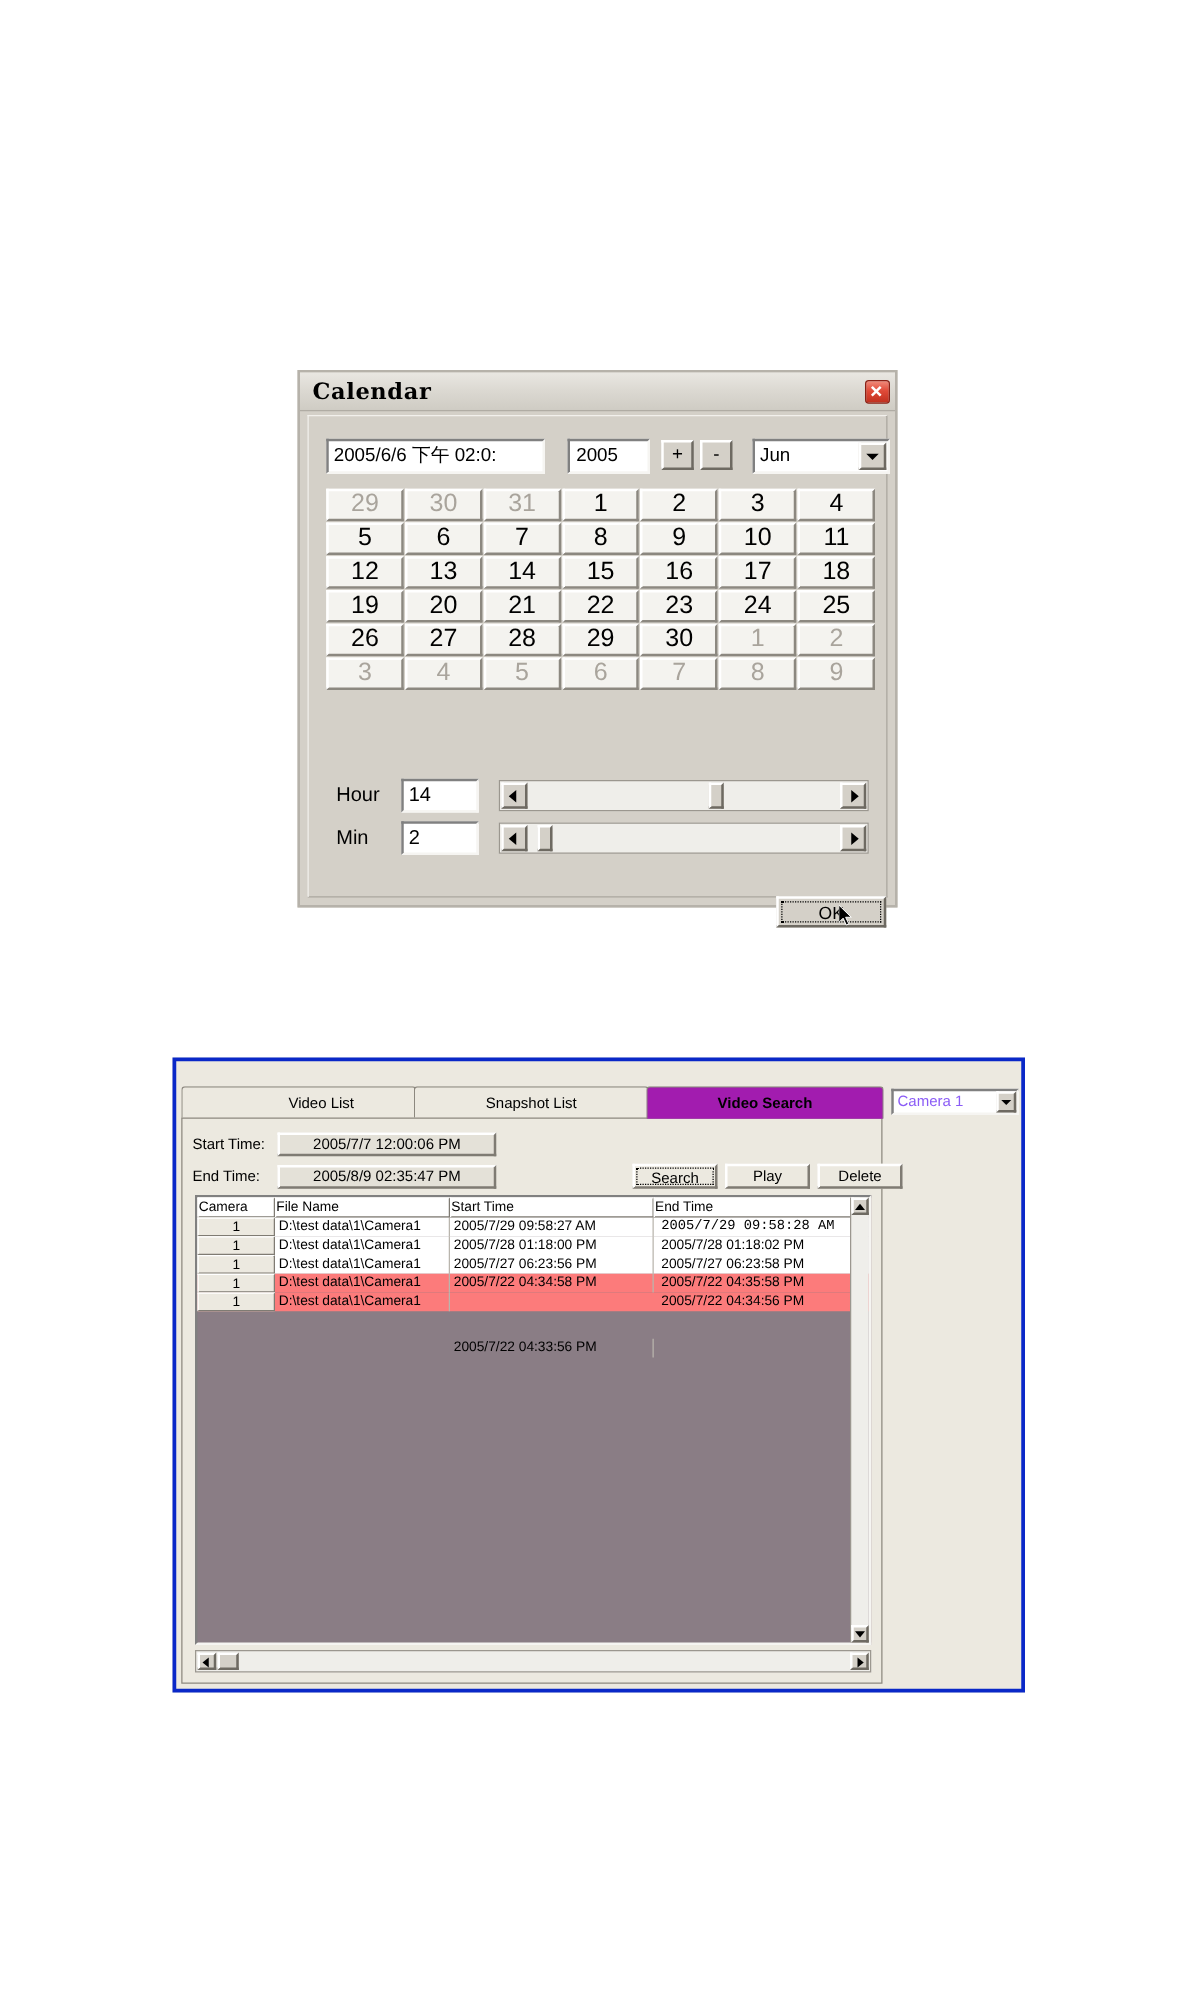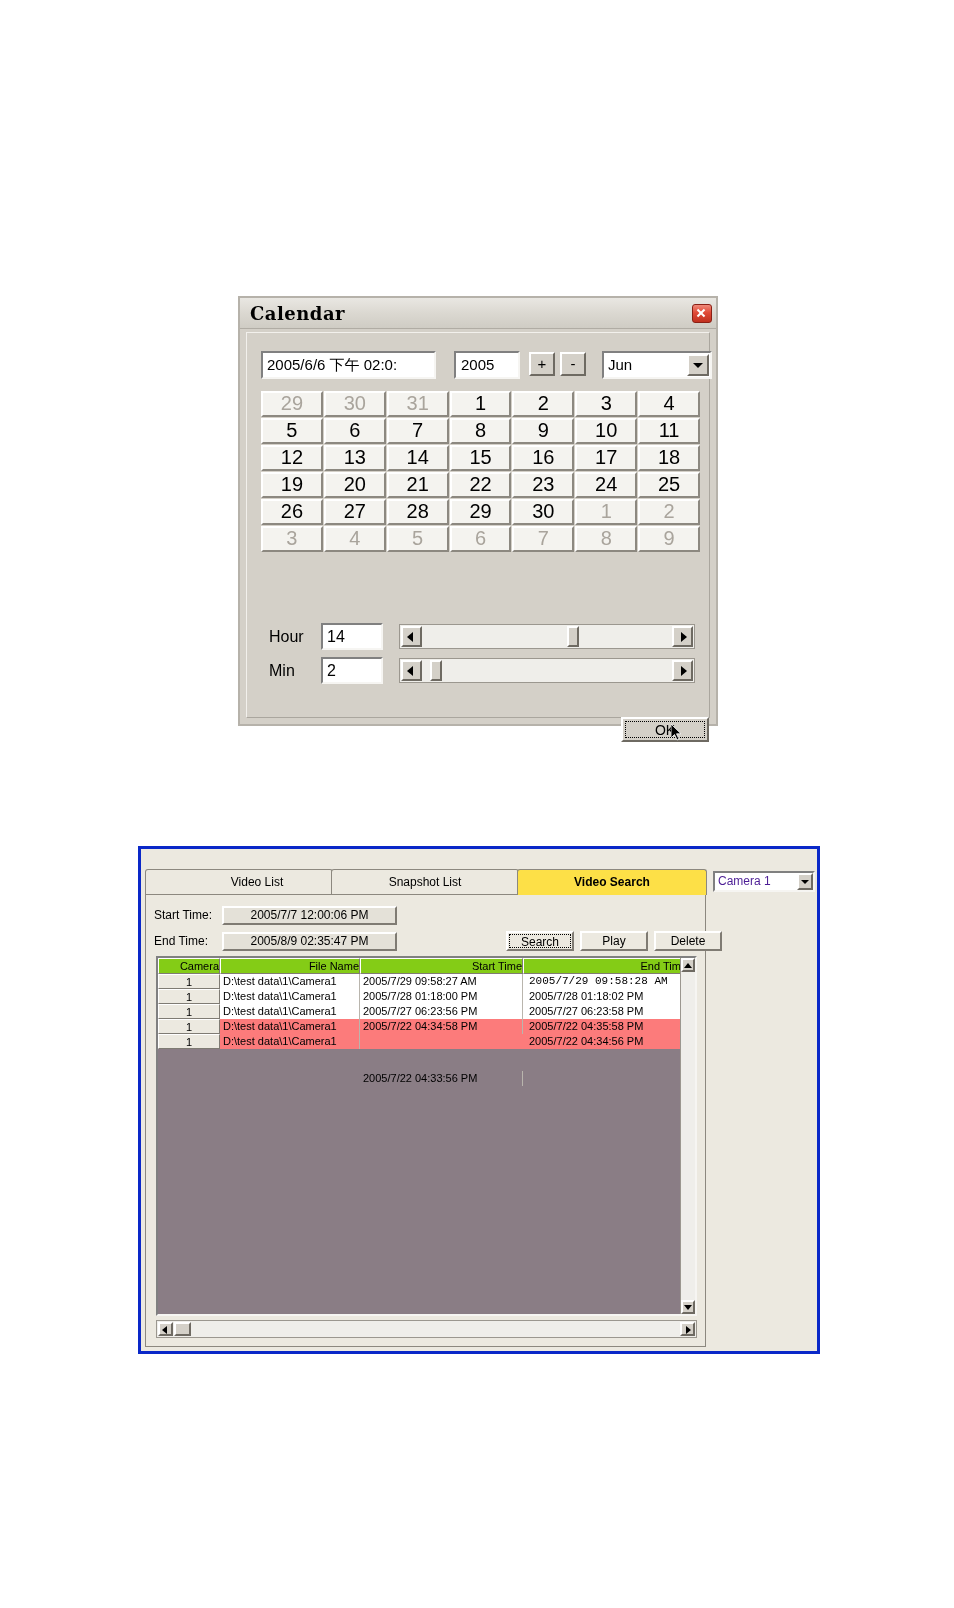--- a/index.html
+++ b/index.html
@@ -357,21 +357,21 @@
     box-sizing: border-box;
     font-size: 12px;
     color: #000;
     text-align: center;
     line-height: 24px;
     cursor: pointer;
     border-radius: 3px 3px 0 0;
   }
   .tab.active {
     font-weight: bold;
-    background: #fde047;
+    background: #a21caf;
     z-index: 3;
   }
 
   
   #camera-combo {
     position: absolute;
     left: 572px;
     top: 22px;
     width: 102px;
     height: 21px;
@@ -379,21 +379,21 @@
     border: 2px solid;
     border-color: #808080 #f6f5f2 #f6f5f2 #808080;
     box-sizing: border-box;
     cursor: pointer;
   }
   #camera-combo-value {
     position: absolute;
     left: 3px; top: 1px;
     font-size: 12px;
     line-height: 15px;
-    color: #4c1d95;
+    color: #8b5cf6;
   }
   #camera-combo-arrow {
     position: absolute;
     right: 0; top: 0;
     width: 16px; height: 17px;
     background: #d4d0c8;
     border: 2px solid;
     border-color: #ffffff #6e6a62 #6e6a62 #ffffff;
     box-sizing: border-box;
   }
@@ -476,27 +476,27 @@
     border-color: #808080 #f6f5f2 #f6f5f2 #808080;
     box-sizing: border-box;
   }
   #list-header {
     display: flex;
     height: 16px;
     background: #ece9e0;
   }
   .col-head {
     height: 16px;
-    background: #84cc16;
+    background: #ffffff;
     border: 1px solid;
     border-color: #ffffff #7f7b73 #7f7b73 #ffffff;
     box-sizing: border-box;
     font-size: 11px;
     line-height: 14px;
-    text-align: right;
+    text-align: left;
     color: #000;
     cursor: pointer;
   }
   .list-row {
     display: flex;
     height: 15px;
     background: #ffffff;
   }
   .list-row.alert { background: #fc7b7b; }
   .cell {

